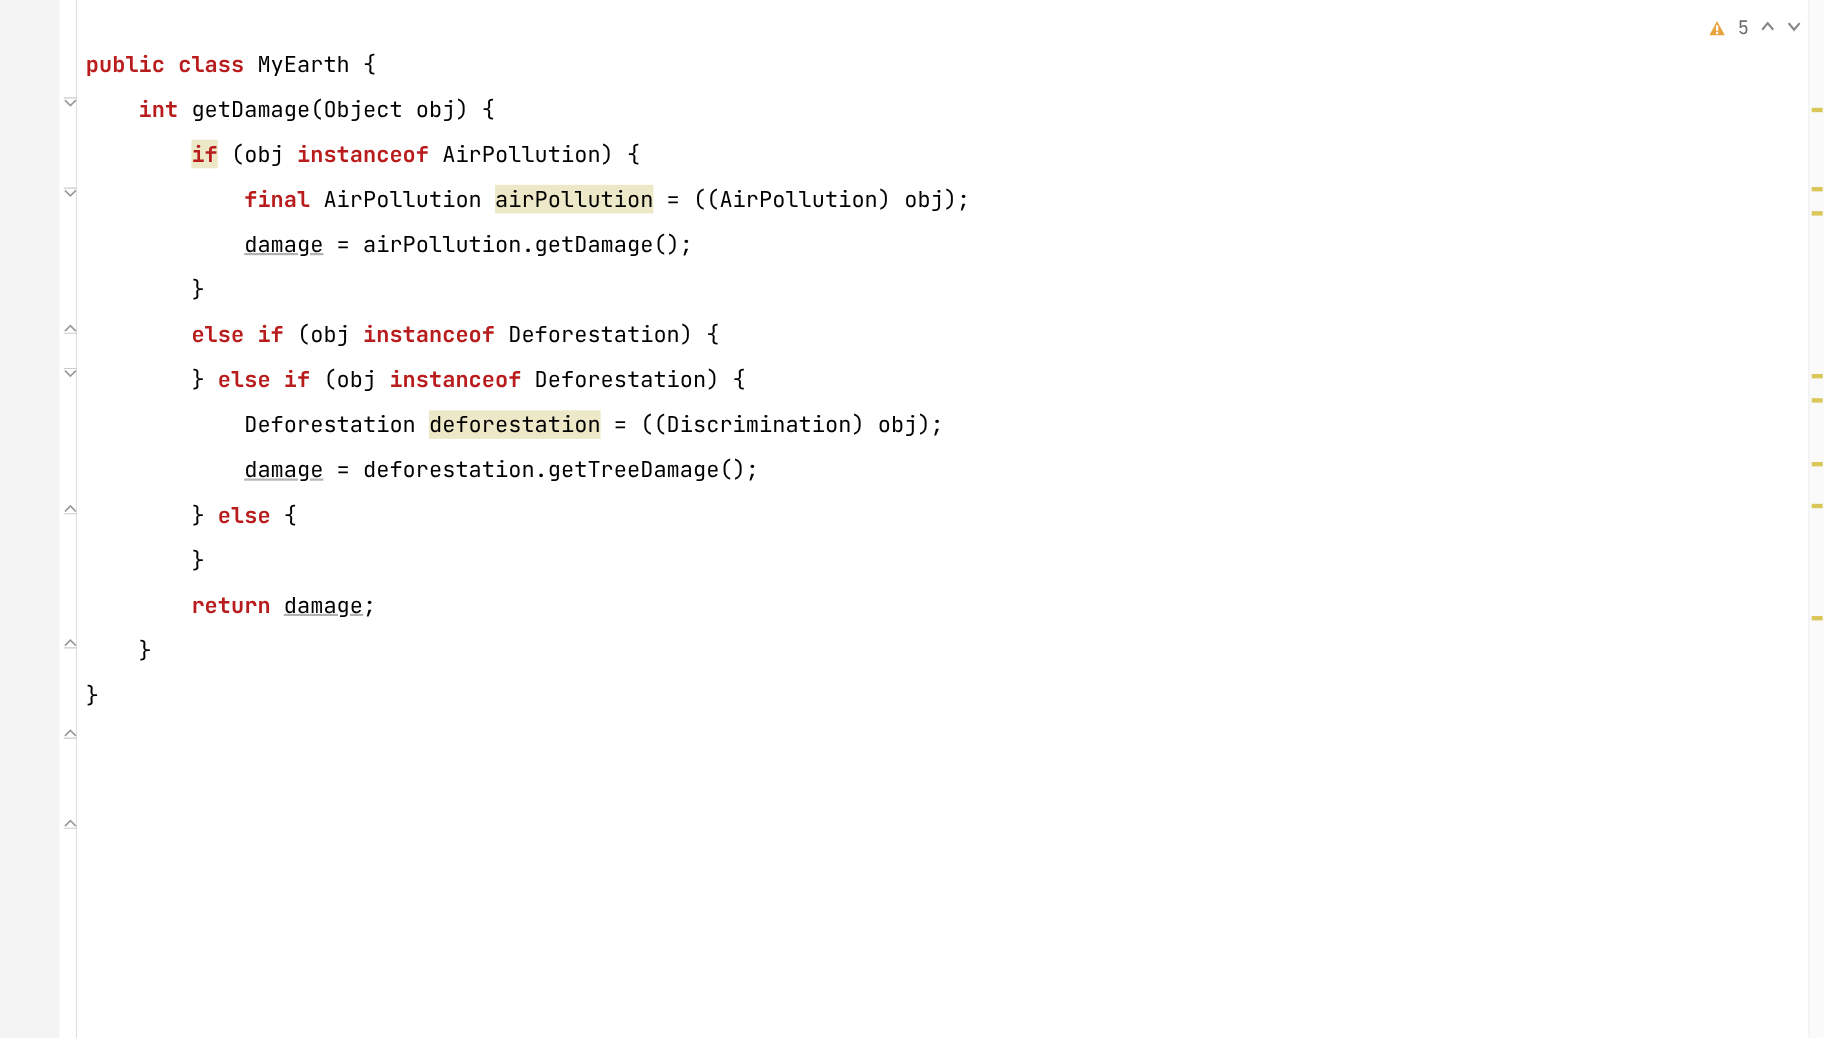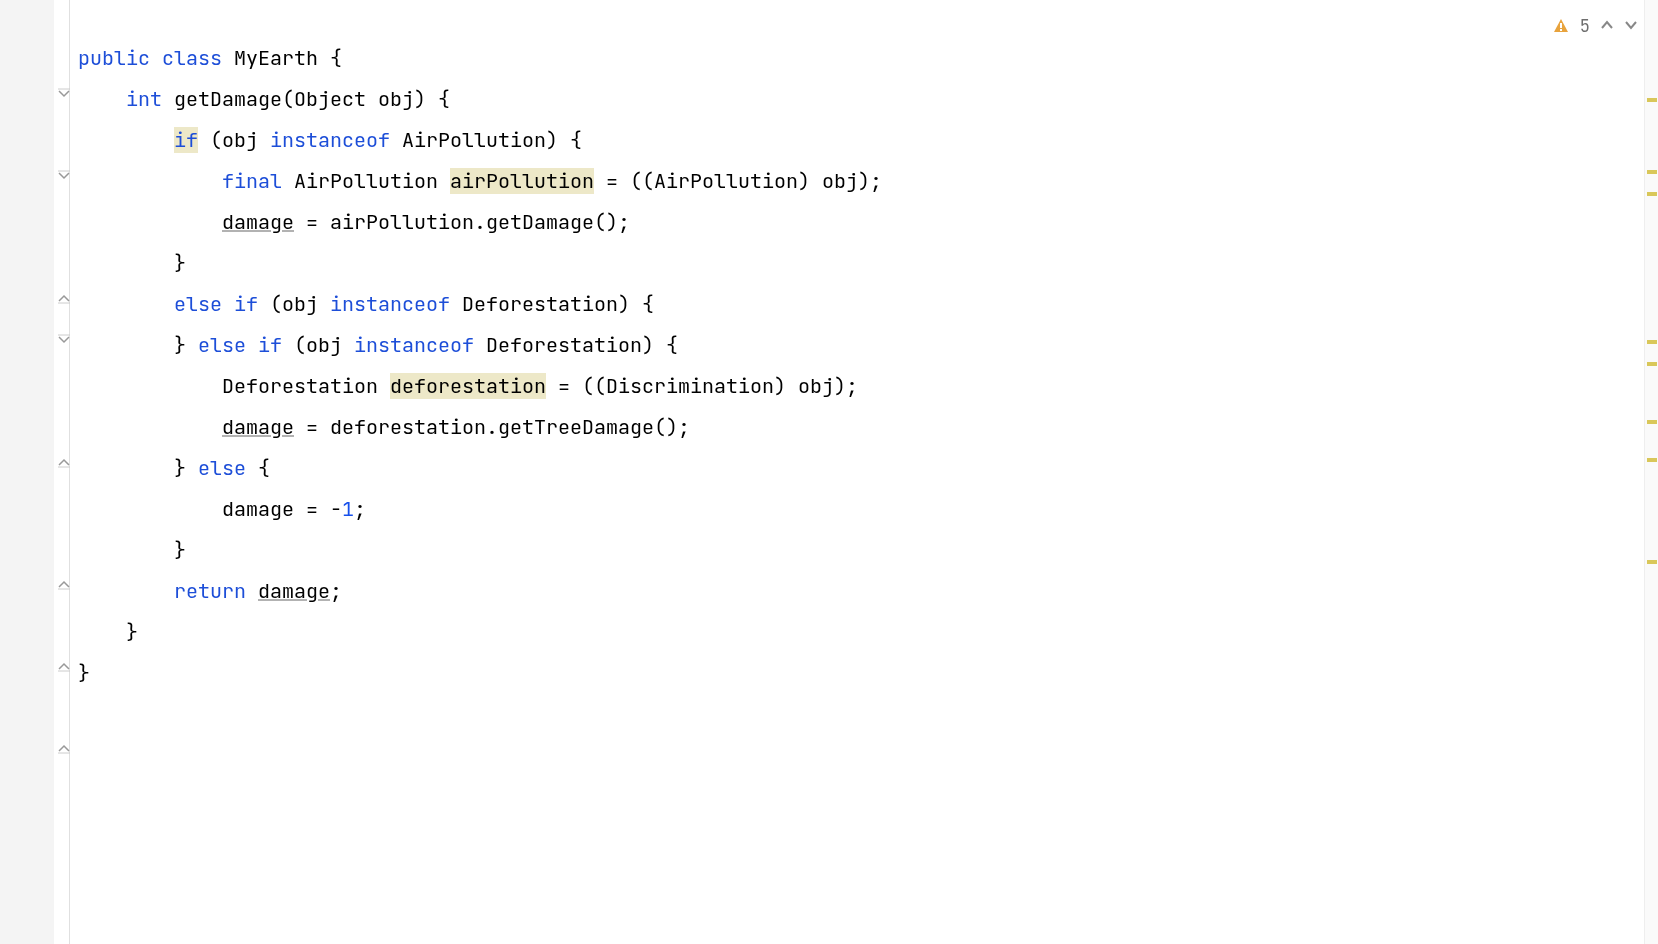--- a/index.html
+++ b/index.html
@@ -48,21 +48,21 @@
     .code-line {
       height: 41px;
       line-height: 41px;
       white-space: pre;
       padding-left: 8px;
       position: relative;
     }
     .code-line.highlighted {
       background: #fcfaed;
     }
-    .kw { color: #1d4ed8; font-weight: normal; }
+    .kw { color: #b91c1c; font-weight: bold; }
     .num { color: #1750eb; }
     .var-hl { background: #ede8c8; }
     .kw-hl { background: #ede8c8; }
     .underline { text-decoration: underline; text-decoration-color: rgba(0,0,0,0.3); }
     .inspection-bar {
       position: absolute;
       top: 14px;
       right: 20px;
       display: flex;
       align-items: center;
@@ -196,21 +196,20 @@
 
 
   <div class="code-line"><span>        </span><span>} </span><span class="kw">else</span> <span class="kw">if</span><span> (obj </span><span class="kw">instanceof</span><span> Deforestation) {</span></div>
 
   <div class="code-line"><span>            </span><span>Deforestation </span><span class="var-hl">deforestation</span><span> = ((Discrimination) obj);</span></div>
 
   <div class="code-line"><span>            </span><span class="underline">damage</span><span> = deforestation.getTreeDamage();</span></div>
 
   <div class="code-line"><span>        </span><span>} </span><span class="kw">else</span><span> {</span></div>
 
-  <div class="code-line"><span>            </span><span>damage</span><span> = -</span><span class="num">1</span><span>;</span></div>
 
   <div class="code-line"><span>        </span><span>}</span></div>
 
   <div class="code-line"><span>        </span><span class="kw">return</span> <span class="underline">damage</span><span>;</span></div>
 
   <div class="code-line"><span>    </span><span>}</span></div>
 
   <div class="code-line"><span></span><span>}</span></div>
 
   <div class="stripe-bar">

